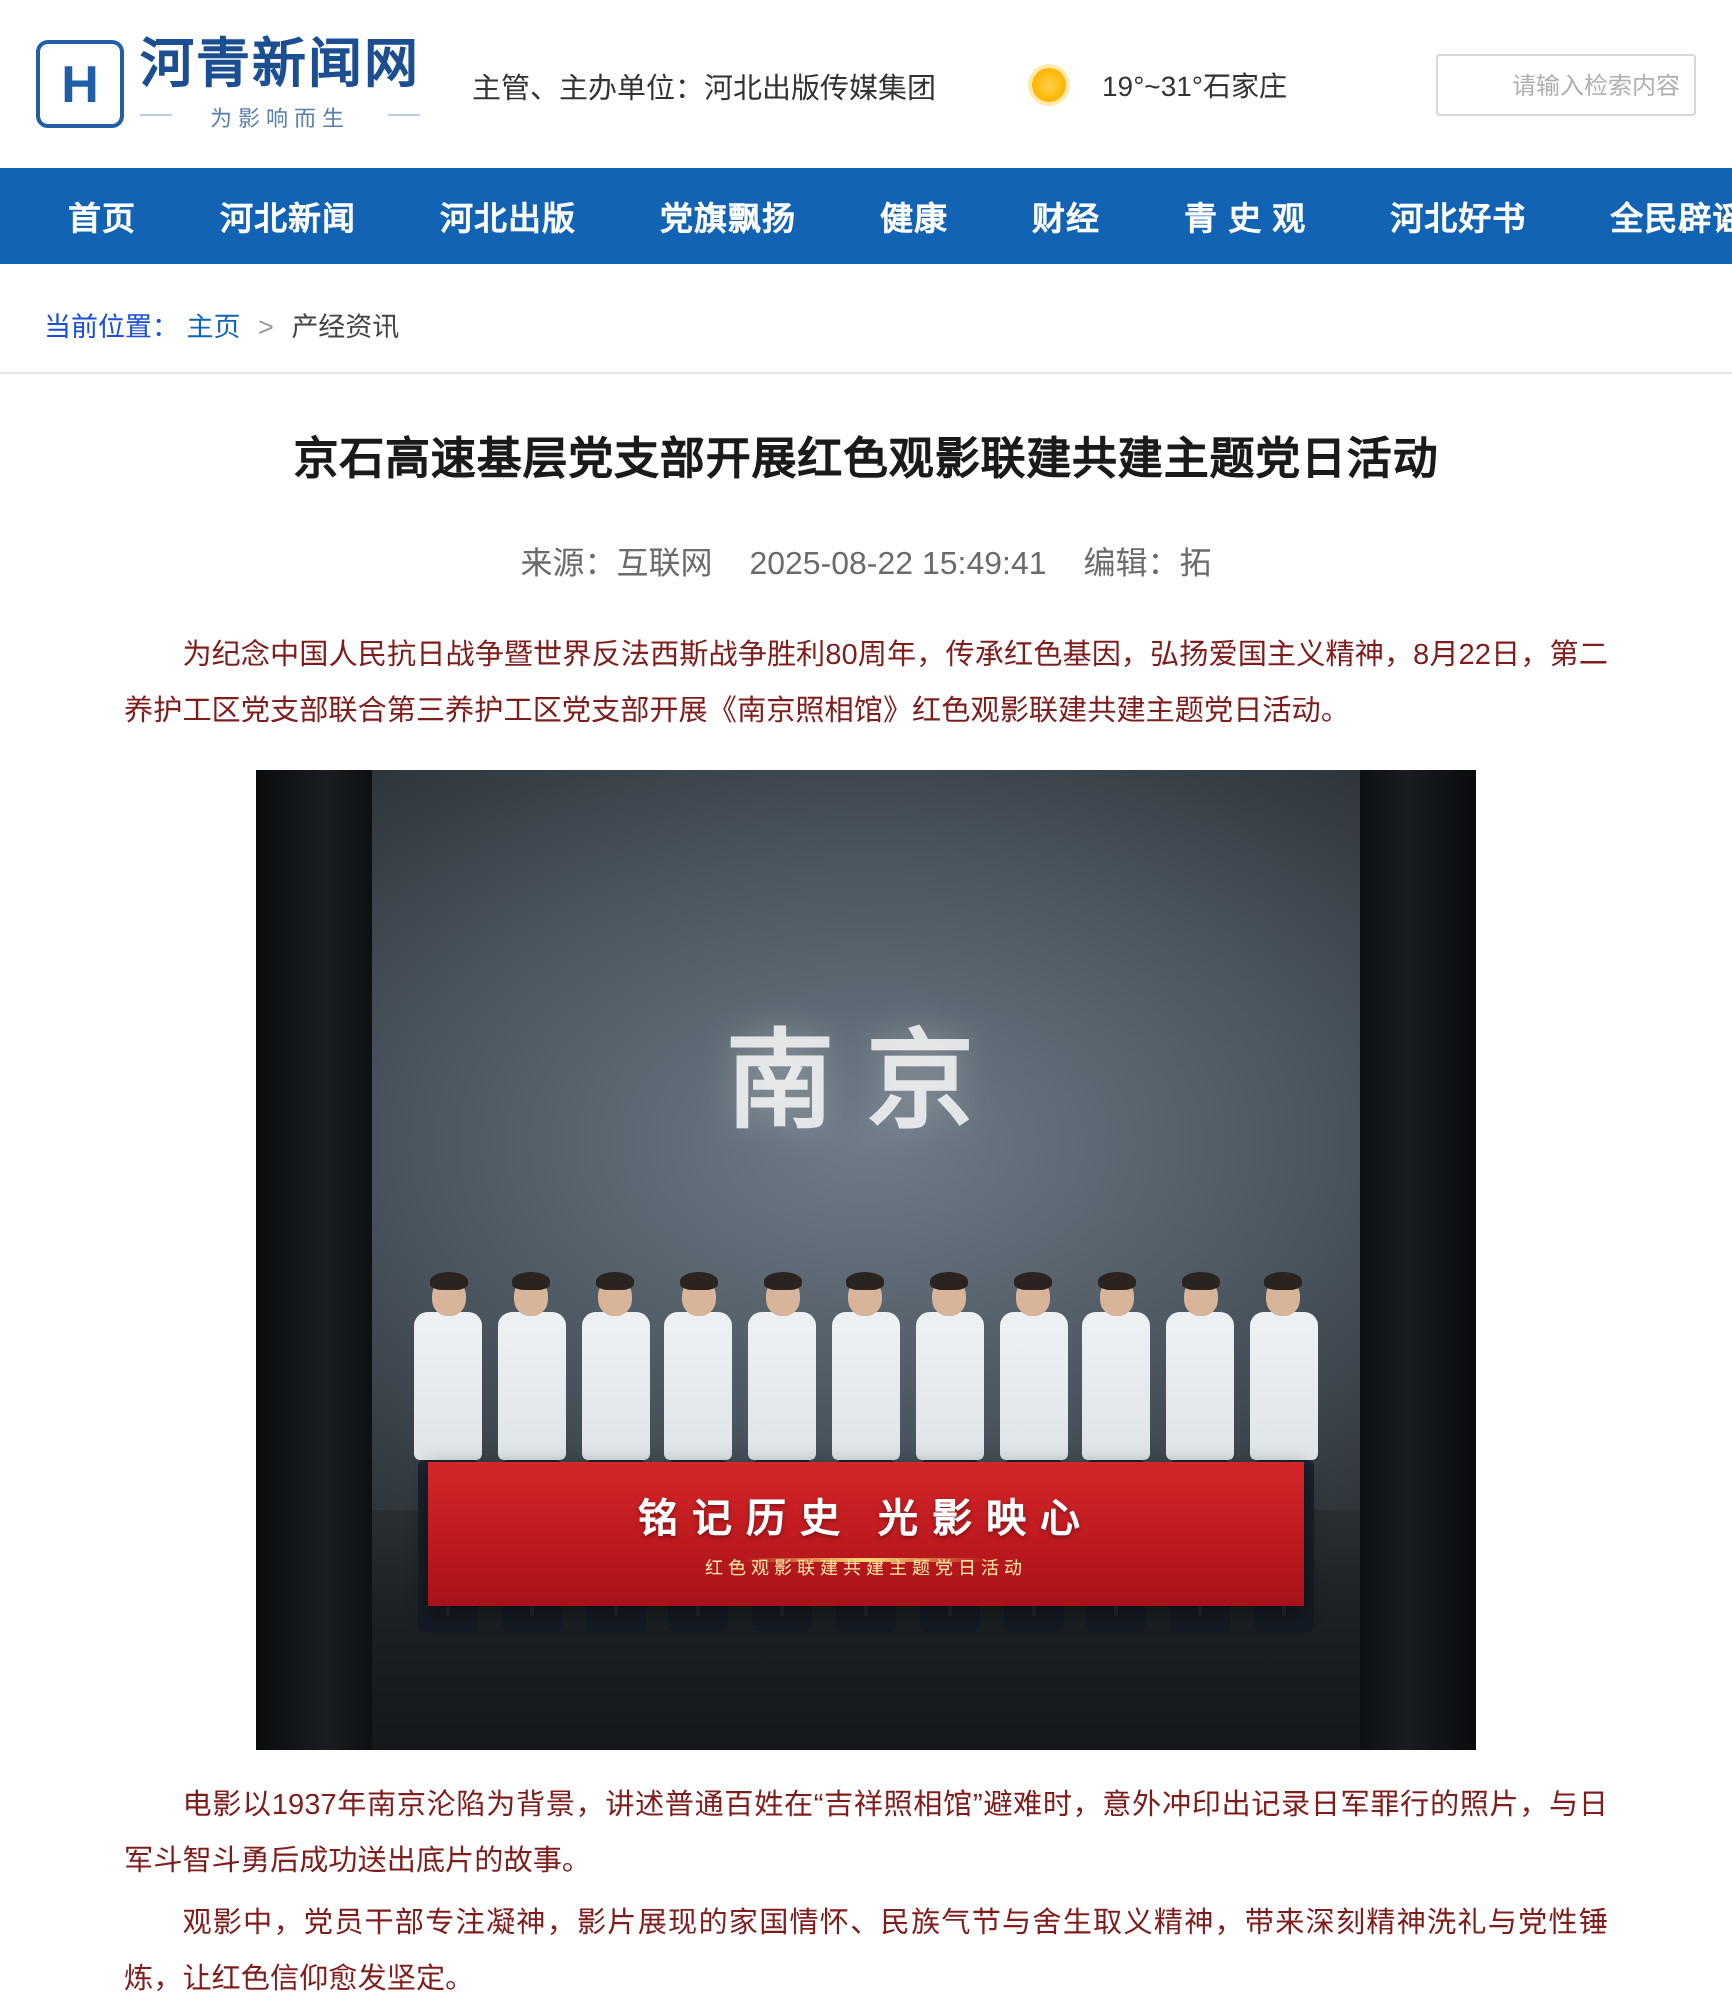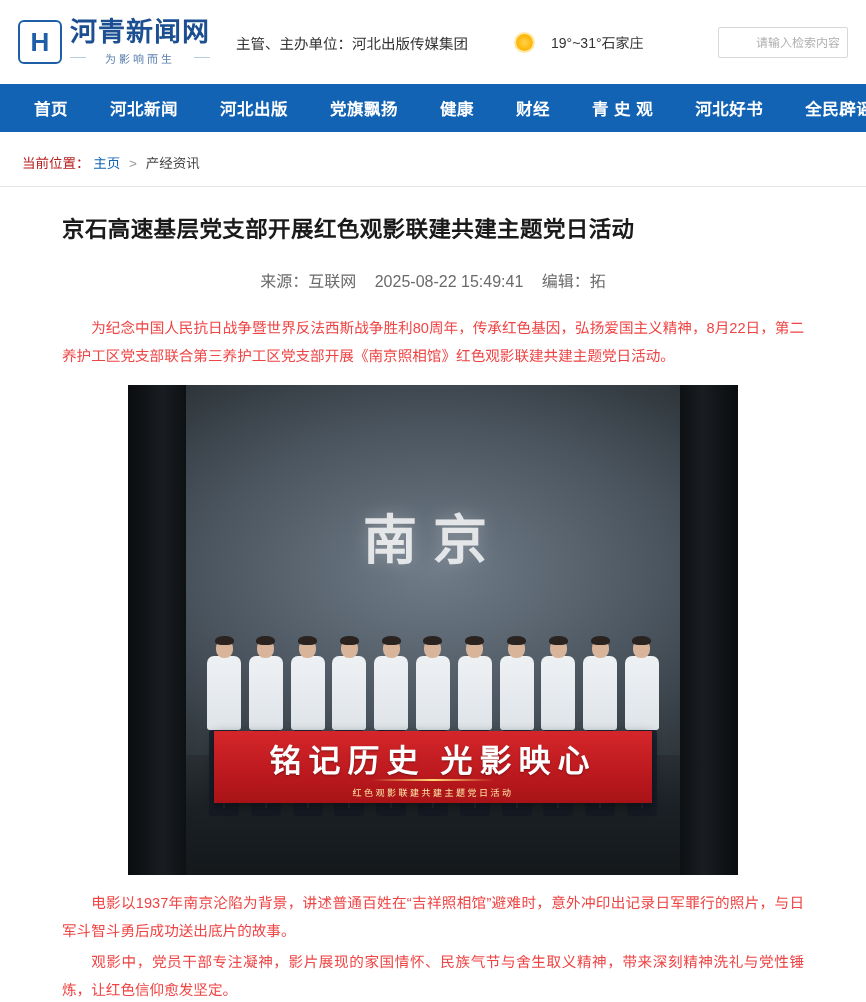--- a/index.html
+++ b/index.html
@@ -106,49 +106,49 @@
   .nav-item:first-child { padding-left: 16px; }
 
   
   .crumb-wrap {
     padding: 20px 22px 14px 22px;
     font-size: 13.5px;
     color: #555;
     border-bottom: 1px solid #e6e6e6;
     margin: 0 0 0 0;
   }
-  .crumb-wrap .label { color: #b91c1c; }
+  .crumb-wrap .label { color: #1d4ed8; }
   .crumb-link { color: #1263b4; cursor: pointer; }
   .crumb-sep { color: #999; margin: 0 5px; }
   .crumb-cur { color: #444; }
 
   
   .article { padding: 26px 62px 10px 62px; }
   .art-title {
     font-size: 22.5px;
     font-weight: bold;
     color: #1a1a1a;
-    text-align: left;
+    text-align: center;
     line-height: 1.5;
     letter-spacing: .4px;
   }
   .art-meta {
     margin-top: 21px;
     text-align: center;
     font-size: 16px;
     color: #6b6b6b;
   }
   .art-meta .seg { margin: 0 7px; }
   .art-meta .k { color: #6b6b6b; }
   .art-meta .v { color: #6b6b6b; }
 
   .art-body { margin-top: 22px; }
   .para {
     font-size: 14.6px;
-    color: #ef4444;
+    color: #7f1d1d;
     line-height: 1.95;
     text-indent: 2em;
     text-align: justify;
     margin: 0 0 2px 0;
   }
 
   
   .figure {
     margin: 14px auto 14px auto;
     width: 610px; height: 490px;
@@ -243,21 +243,21 @@
     box-shadow: 0 3px 10px rgba(0,0,0,.45);
     z-index: 5;
     display: flex; flex-direction: column;
     align-items: center; justify-content: center;
     overflow: hidden;
   }
   .banner-main {
     color: #ffffff;
     font-family: "Liberation Serif", serif;
     font-weight: bold;
-    font-size: 32px;
+    font-size: 20px;
     letter-spacing: 7px;
     white-space: nowrap;
     text-shadow: 0 1px 2px rgba(0,0,0,.35);
   }
   .banner-sub {
     margin-top: 5px;
     color: #ffe8a8;
     font-size: 9px;
     letter-spacing: 2.5px;
     white-space: nowrap;

